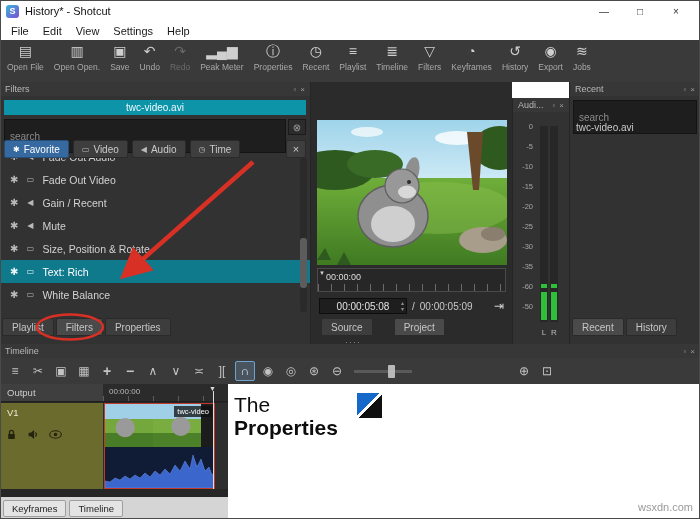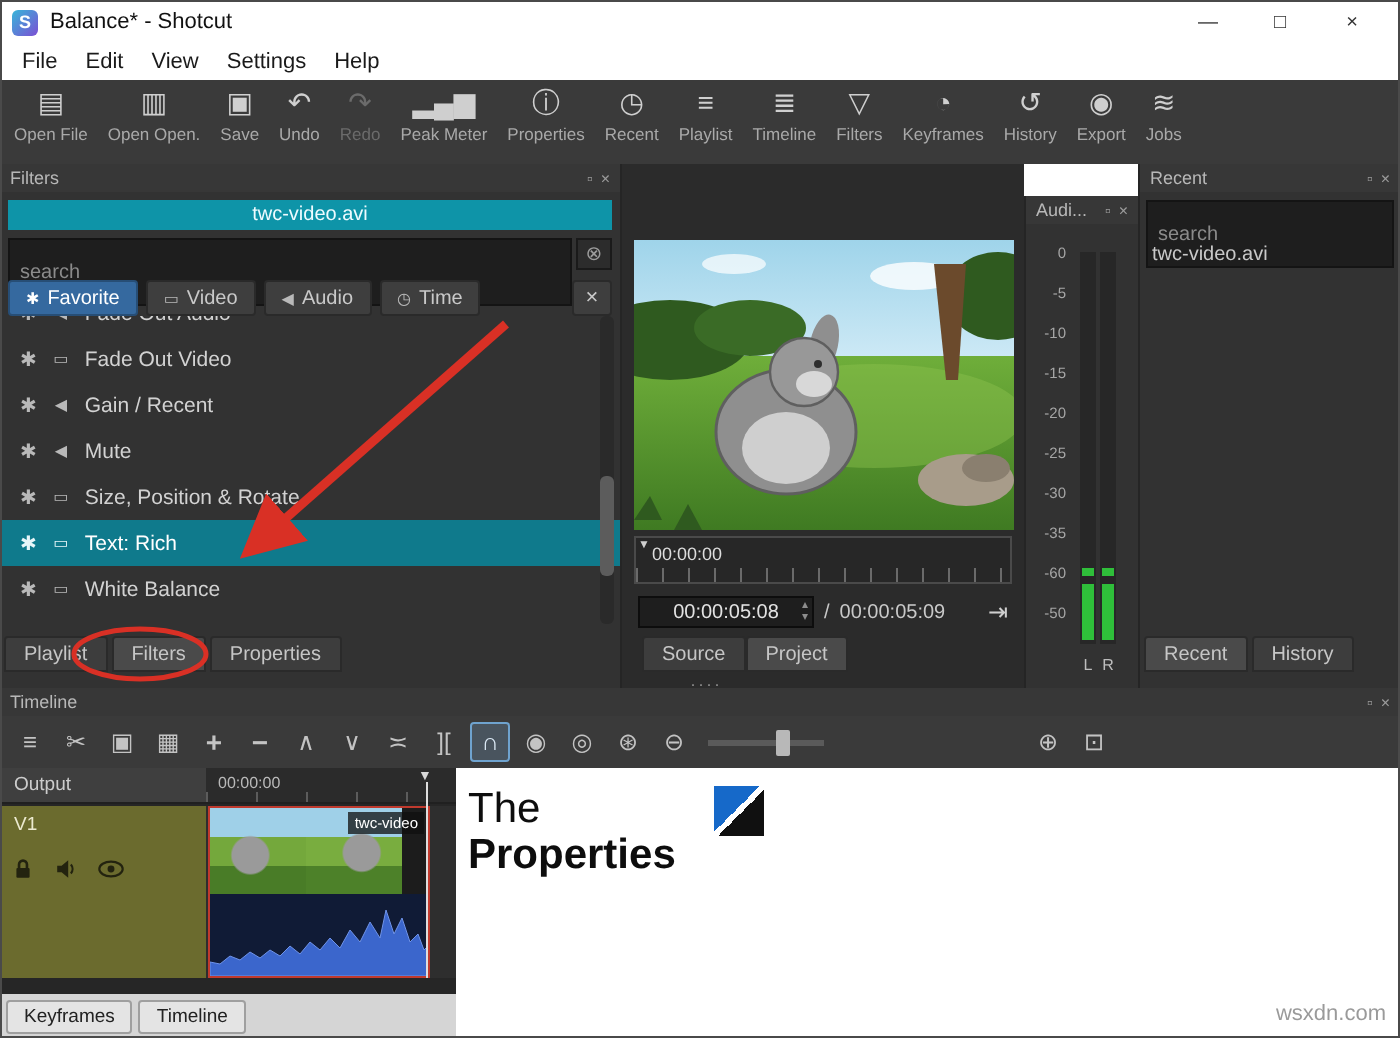--- a/index.html
+++ b/index.html
@@ -61,21 +61,21 @@
   .video{position:absolute;left:6px;top:38px;width:190px;height:145px;background:#000}
   .video svg{display:block}
   .scrubber{position:absolute;left:6px;right:6px;top:186px;height:24px;border:1px solid #4a4a4a;background:#272727}
   .scrub-marker{position:absolute;left:1px;top:1px;font-size:6px;color:#cfcfcf}
   .scrub-label{position:absolute;left:8px;top:3px;font-size:9px;color:#ddd}
   .scrub-ticks{position:absolute;left:0;right:0;bottom:0;height:7px;background:repeating-linear-gradient(90deg,#6a6a6a 0 1px,transparent 1px 13px)}
   .timerow{position:absolute;left:8px;right:8px;top:216px;height:16px;display:flex;align-items:center;gap:5px;color:#c9c9c9;font-size:10px}
   .timebox{width:88px;height:16px;background:#1e1e1e;border:1px solid #0d0d0d;color:#e3e3e3;display:flex;align-items:center;justify-content:center;position:relative;font-size:10px}
   .spin{position:absolute;right:2px;top:1px;display:flex;flex-direction:column;line-height:6px;font-size:6px;color:#8d8d8d}
   .skip-btn{margin-left:auto;color:#cfcfcf;font-size:12px}
-  .ptabs{position:absolute;left:10px;top:236px;display:flex;gap:0}
+  .ptabs{position:absolute;left:10px;top:236px;display:flex;gap:21px}
   .grip{position:absolute;left:34px;top:255px;color:#8a8a8a;font-size:9px;letter-spacing:1px}
 
   
   #meter-panel{left:512px;top:98px;width:57px;height:262px}
   .mlabel{position:absolute;left:2px;width:18px;text-align:right;font-size:7.5px;color:#a6a6a6}
   .mbar{position:absolute;width:8px;top:28px;height:196px;background:#272727}
   .gfill{position:absolute;left:1px;right:1px;bottom:2px;height:28px;background:#2fbf3a}
   .gdash{position:absolute;left:1px;right:1px;bottom:34px;height:4px;background:#2fbf3a}
   .mchan{position:absolute;top:230px;width:8px;text-align:center;font-size:8px;color:#bdbdbd}
 
@@ -125,21 +125,21 @@
   .btab{height:17px;padding:0 8px;background:#e4e4e4;border:1px solid #9f9f9f;color:#222;font-size:9.5px;display:flex;align-items:center;border-radius:2px;white-space:nowrap}
   .watermark{position:absolute;right:7px;top:4px;font-size:11px;color:#9a9a9a}
 
   .annot{position:absolute;left:0;top:0;width:700px;height:519px;pointer-events:none;z-index:70}
 </style>
 </head>
 <body>
 
 <div class="titlebar">
   <span class="app-logo">S</span>
-  <span class="title-text">Balance* - Shotcut</span>
+  <span class="title-text">History* - Shotcut</span>
   <span class="win-controls">
     <span class="win-btn">—</span>
     <span class="win-btn">□</span>
     <span class="win-btn">×</span>
   </span>
 </div>
 
 <div class="menubar">
   <span class="menu-item">File</span>
   <span class="menu-item">Edit</span>

